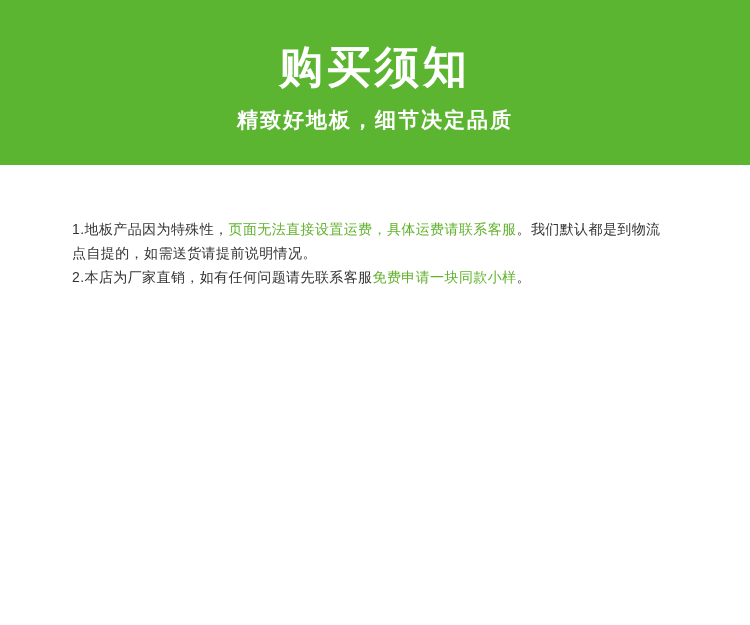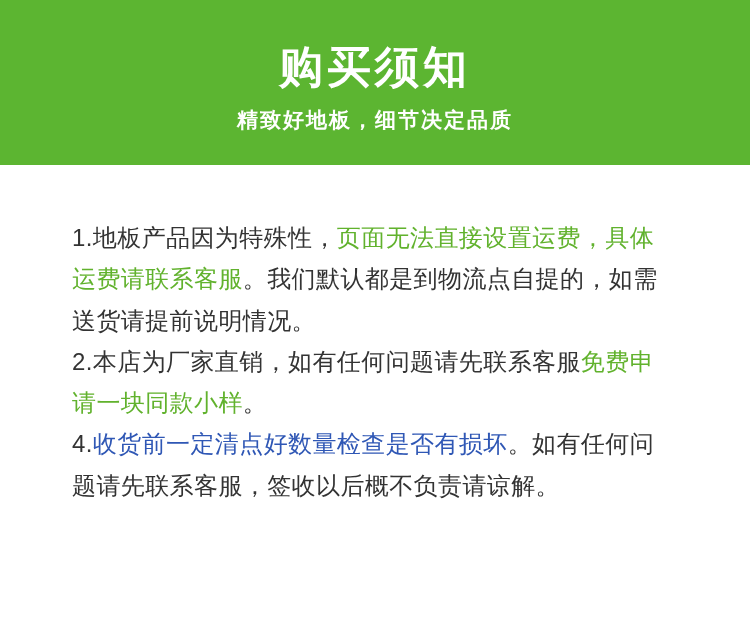--- a/index.html
+++ b/index.html
@@ -44,21 +44,21 @@
     font-weight: bold;
     letter-spacing: 2px;
     line-height: 1.2;
     margin: 0;
   }
   .body-text {
     padding: 52px 72px 0 72px;
     box-sizing: border-box;
   }
   .para {
-    font-size: 24px;
+    font-size: 14px;
     line-height: 1.72;
     color: #333333;
     margin: 0 8px 0 0;
     letter-spacing: 0.4px;
     text-align: left;
   }
   .hl-green {
     color: #61b22d;
   }
   .hl-blue {
@@ -78,18 +78,15 @@
     <div class="banner-subtitle">精致好地板，细节决定品质</div>
   </div>
 
   <div class="body-text">
     <div class="para">
       <span>1.</span><span class="plain">地板产品因为特殊性，</span><span class="hl-green">页面无法直接设置运费，具体运费请联系客服</span><span class="plain">。我们默认都是到物流点自提的，如需送货请提前说明情况。</span>
     </div>
     <div class="para">
       <span>2.</span><span class="plain">本店为厂家直销，如有任何问题请先联系客服</span><span class="hl-green">免费申请一块同款小样</span><span class="plain">。</span>
     </div>
-    <div class="para">
-      <span>4.</span><span class="hl-blue">收货前一定清点好数量检查是否有损坏</span><span class="plain">。如有任何问题请先联系客服，签收以后概不负责请谅解。</span>
-    </div>
   </div>
 
 </div>
 
 </body></html>

